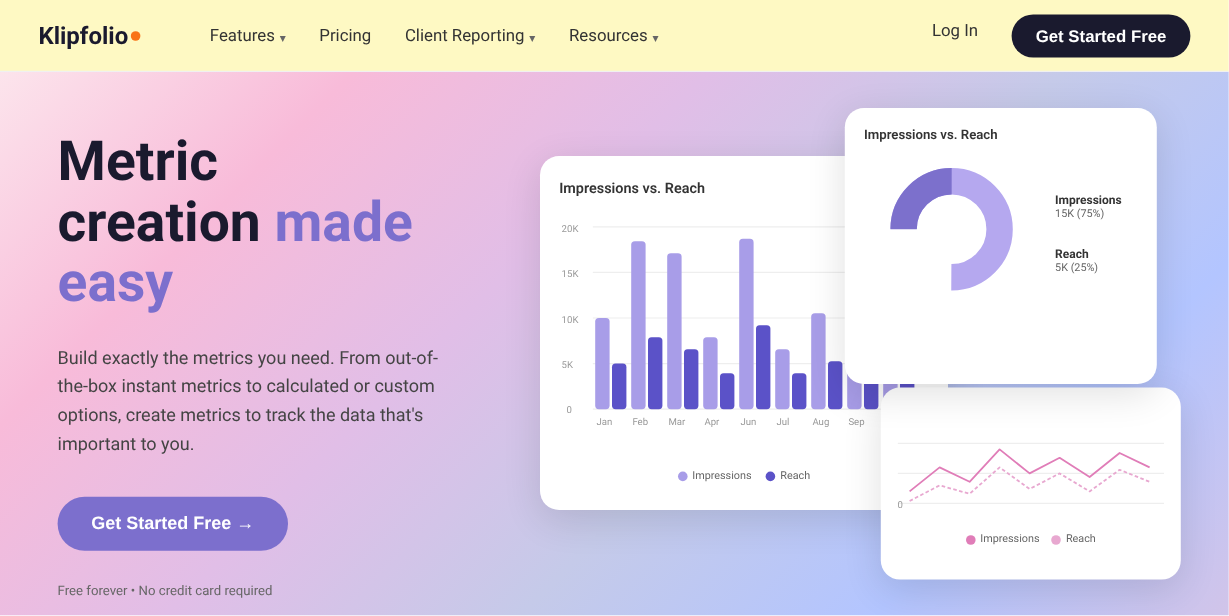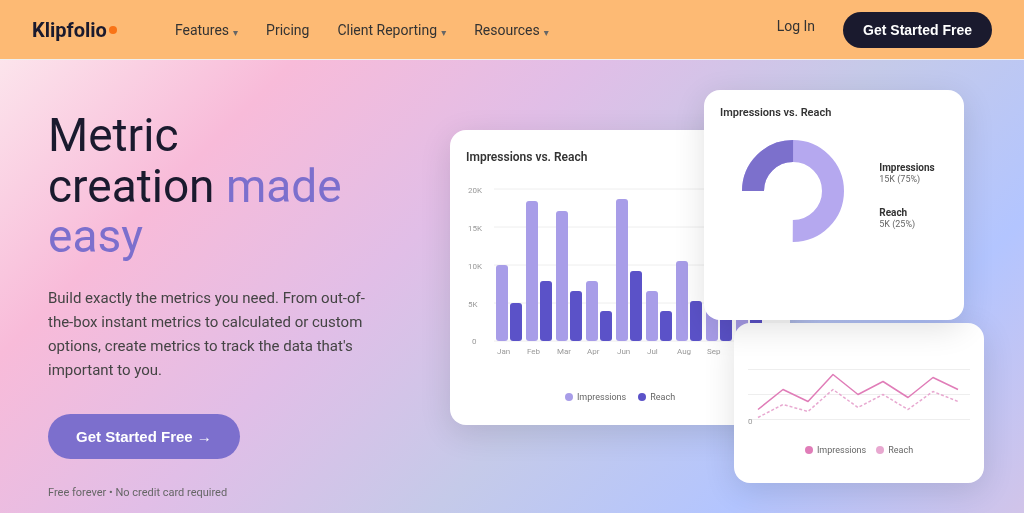--- a/index.html
+++ b/index.html
@@ -10,21 +10,21 @@
       overflow: hidden;
       background: #fff;
     }
 
     
     nav {
       display: flex;
       align-items: center;
       padding: 0 32px;
       height: 60px;
-      background: #fdba74;
+      background: #fef9c3;
       border-bottom: 1px solid #f0f0f0;
       position: relative;
       z-index: 10;
     }
     .logo {
       display: flex;
       align-items: center;
       font-size: 20px;
       font-weight: 700;
       color: #1a1a2e;
@@ -96,21 +96,21 @@
     
     .hero-left {
       width: 420px;
       padding: 50px 32px 40px 48px;
       position: relative;
       z-index: 5;
       flex-shrink: 0;
     }
     .hero-title {
       font-size: 46px;
-      font-weight: 400;
+      font-weight: 700;
       line-height: 1.1;
       color: #1a1a2e;
       margin-bottom: 24px;
     }
     .hero-title .made {
       color: #7c6fcd;
     }
     .hero-title .easy {
       color: #7c6fcd;
     }

